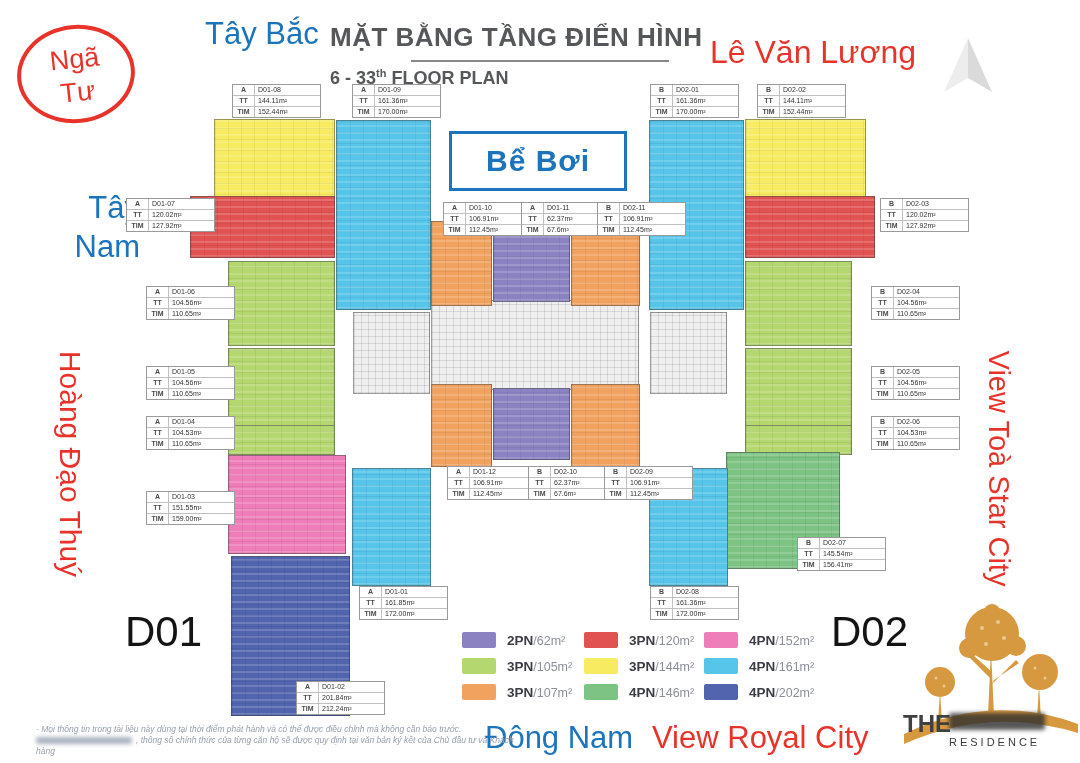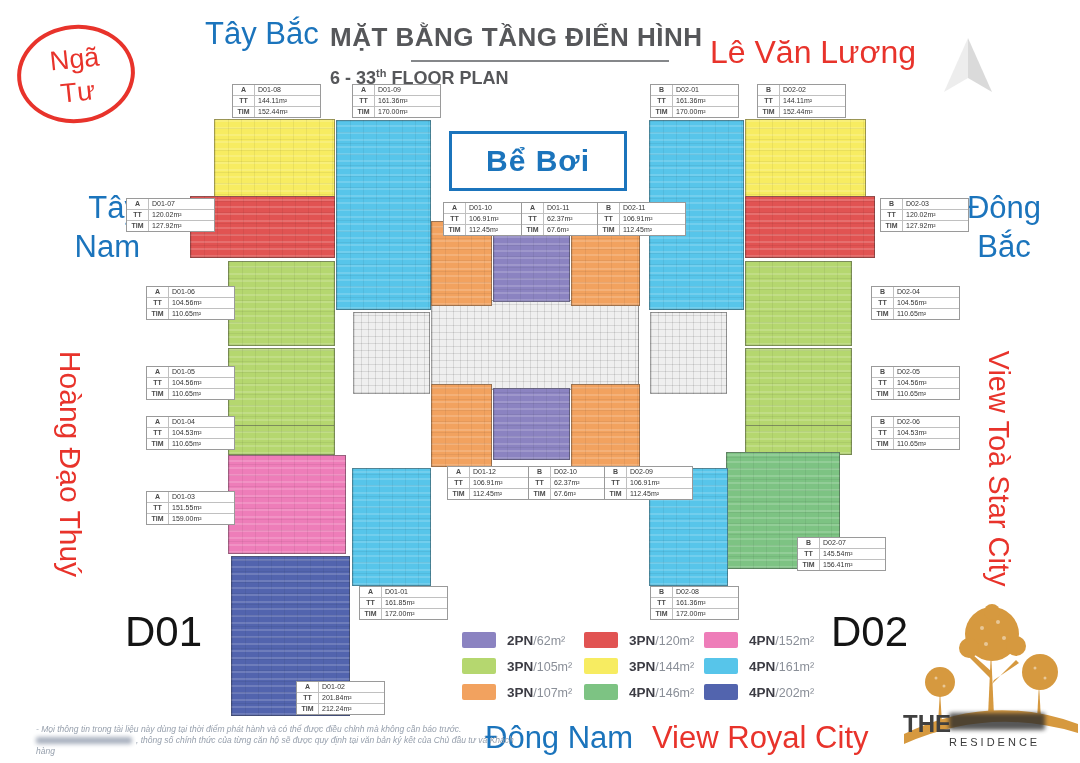--- a/index.html
+++ b/index.html
@@ -92,24 +92,20 @@
   <div id="nga-tu" class="abs red">
     <div>Ngã</div>
     <div>Tư</div>
   </div>
 
   <div id="t-taybac" class="abs blue">Tây Bắc</div>
   <div id="t-levanluong" class="abs red">Lê Văn Lương</div>
   <div id="t-taynam" class="abs blue">
     <div>Tây</div>
       <div>Nam</div>
-  </div>
-  <div id="t-dongbac" class="abs blue">
-    <div>Đông</div>
-      <div>Bắc</div>
   </div>
   <div id="t-hoangdaothuy" class="abs red">Hoàng Đạo Thuý</div>
   <div id="t-viewstarcity" class="abs red">View Toà Star City</div>
   <div id="t-dongnam" class="abs blue">Đông Nam</div>
   <div id="t-viewroyal" class="abs red">View Royal City</div>
 
   <div id="t-d01" class="abs">D01</div>
   <div id="t-d02" class="abs">D02</div>
 
   <div id="pool" class="abs blue">Bể Bơi</div>

